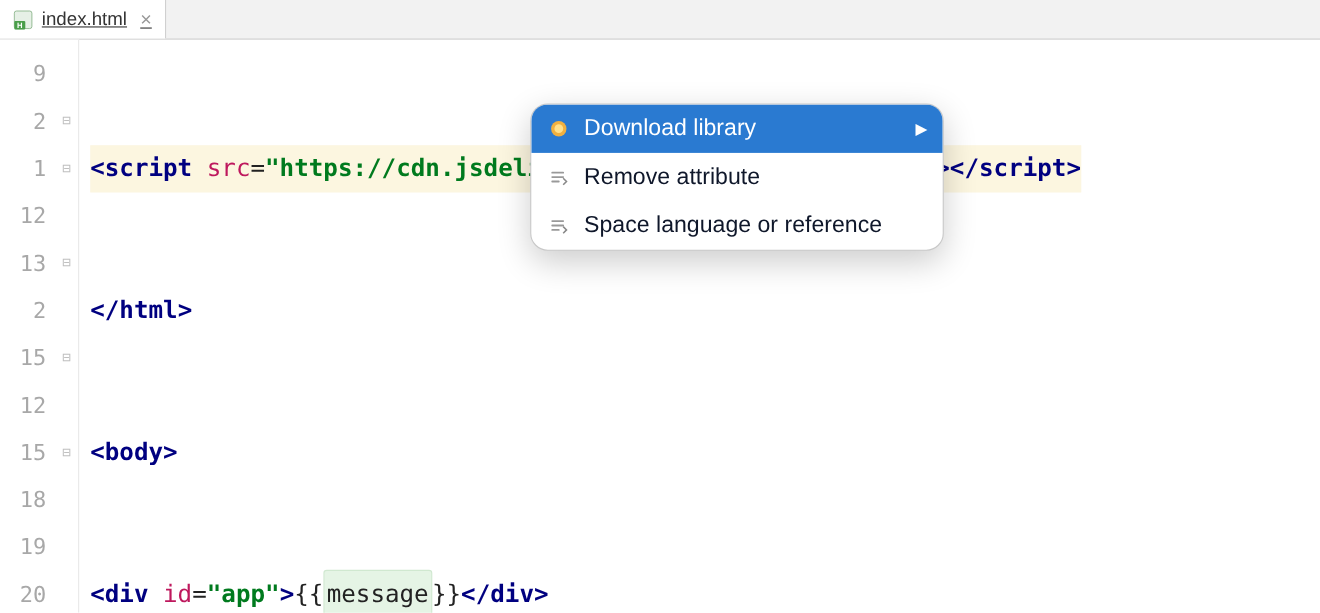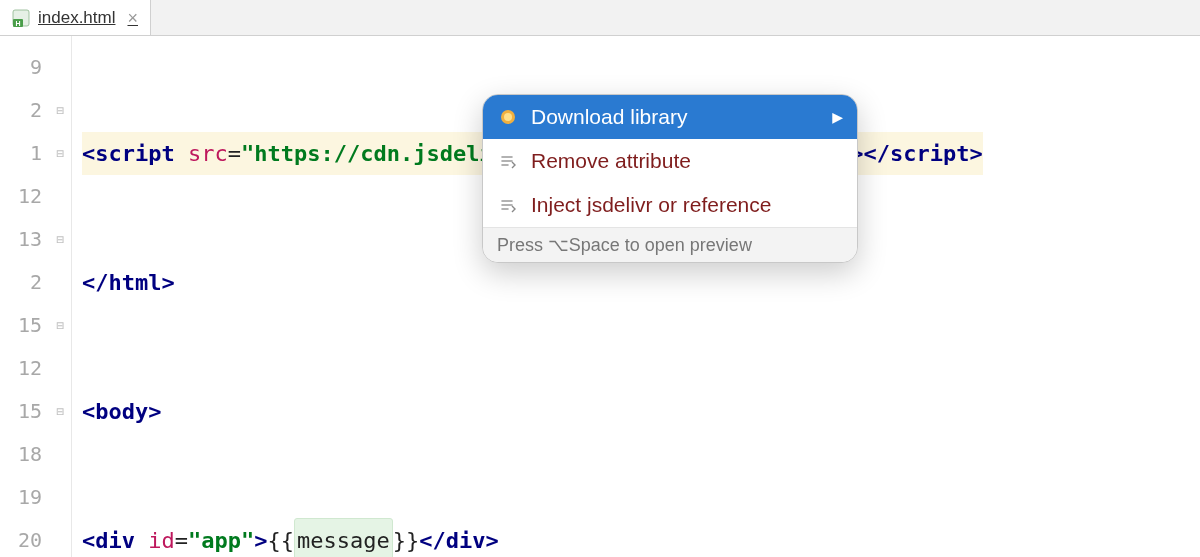--- a/index.html
+++ b/index.html
@@ -110,21 +110,21 @@
       font-family: -apple-system, "Segoe UI", sans-serif;
       font-size: 21px;
       overflow: hidden;
     }
     .menu-item {
       height: 44px;
       display: flex;
       align-items: center;
       padding: 0 14px;
       gap: 12px;
-      color: #7f1d1d;
+      color: #0f172a;
     }
     .menu-item.selected {
       background: #2a7ad1;
       color: #fff;
     }
     .menu-item .arrow {
       margin-left: auto;
       font-size: 14px;
     }
     .menu-item .mi-icon {
@@ -225,16 +225,15 @@
     </span>
     <span>Remove attribute</span>
   </div>
   <div class="menu-item">
     <span class="mi-icon">
       <svg width="18" height="18" viewBox="0 0 18 18">
           <path d="M3 5h10M3 9h10M3 13h6" stroke="#999" stroke-width="1.6" stroke-linecap="round"></path>
           <path d="M13 10l3 3-3 3" stroke="#888" stroke-width="1.4" fill="none"></path>
         </svg>
     </span>
-    <span>Inject jsdelivr or reference</span>
-  </div>
-  <div class="menu-footer">Press ⌥Space to open preview</div>
+    <span>Space language or reference</span>
+  </div>
 </div>
 
 </body></html>

